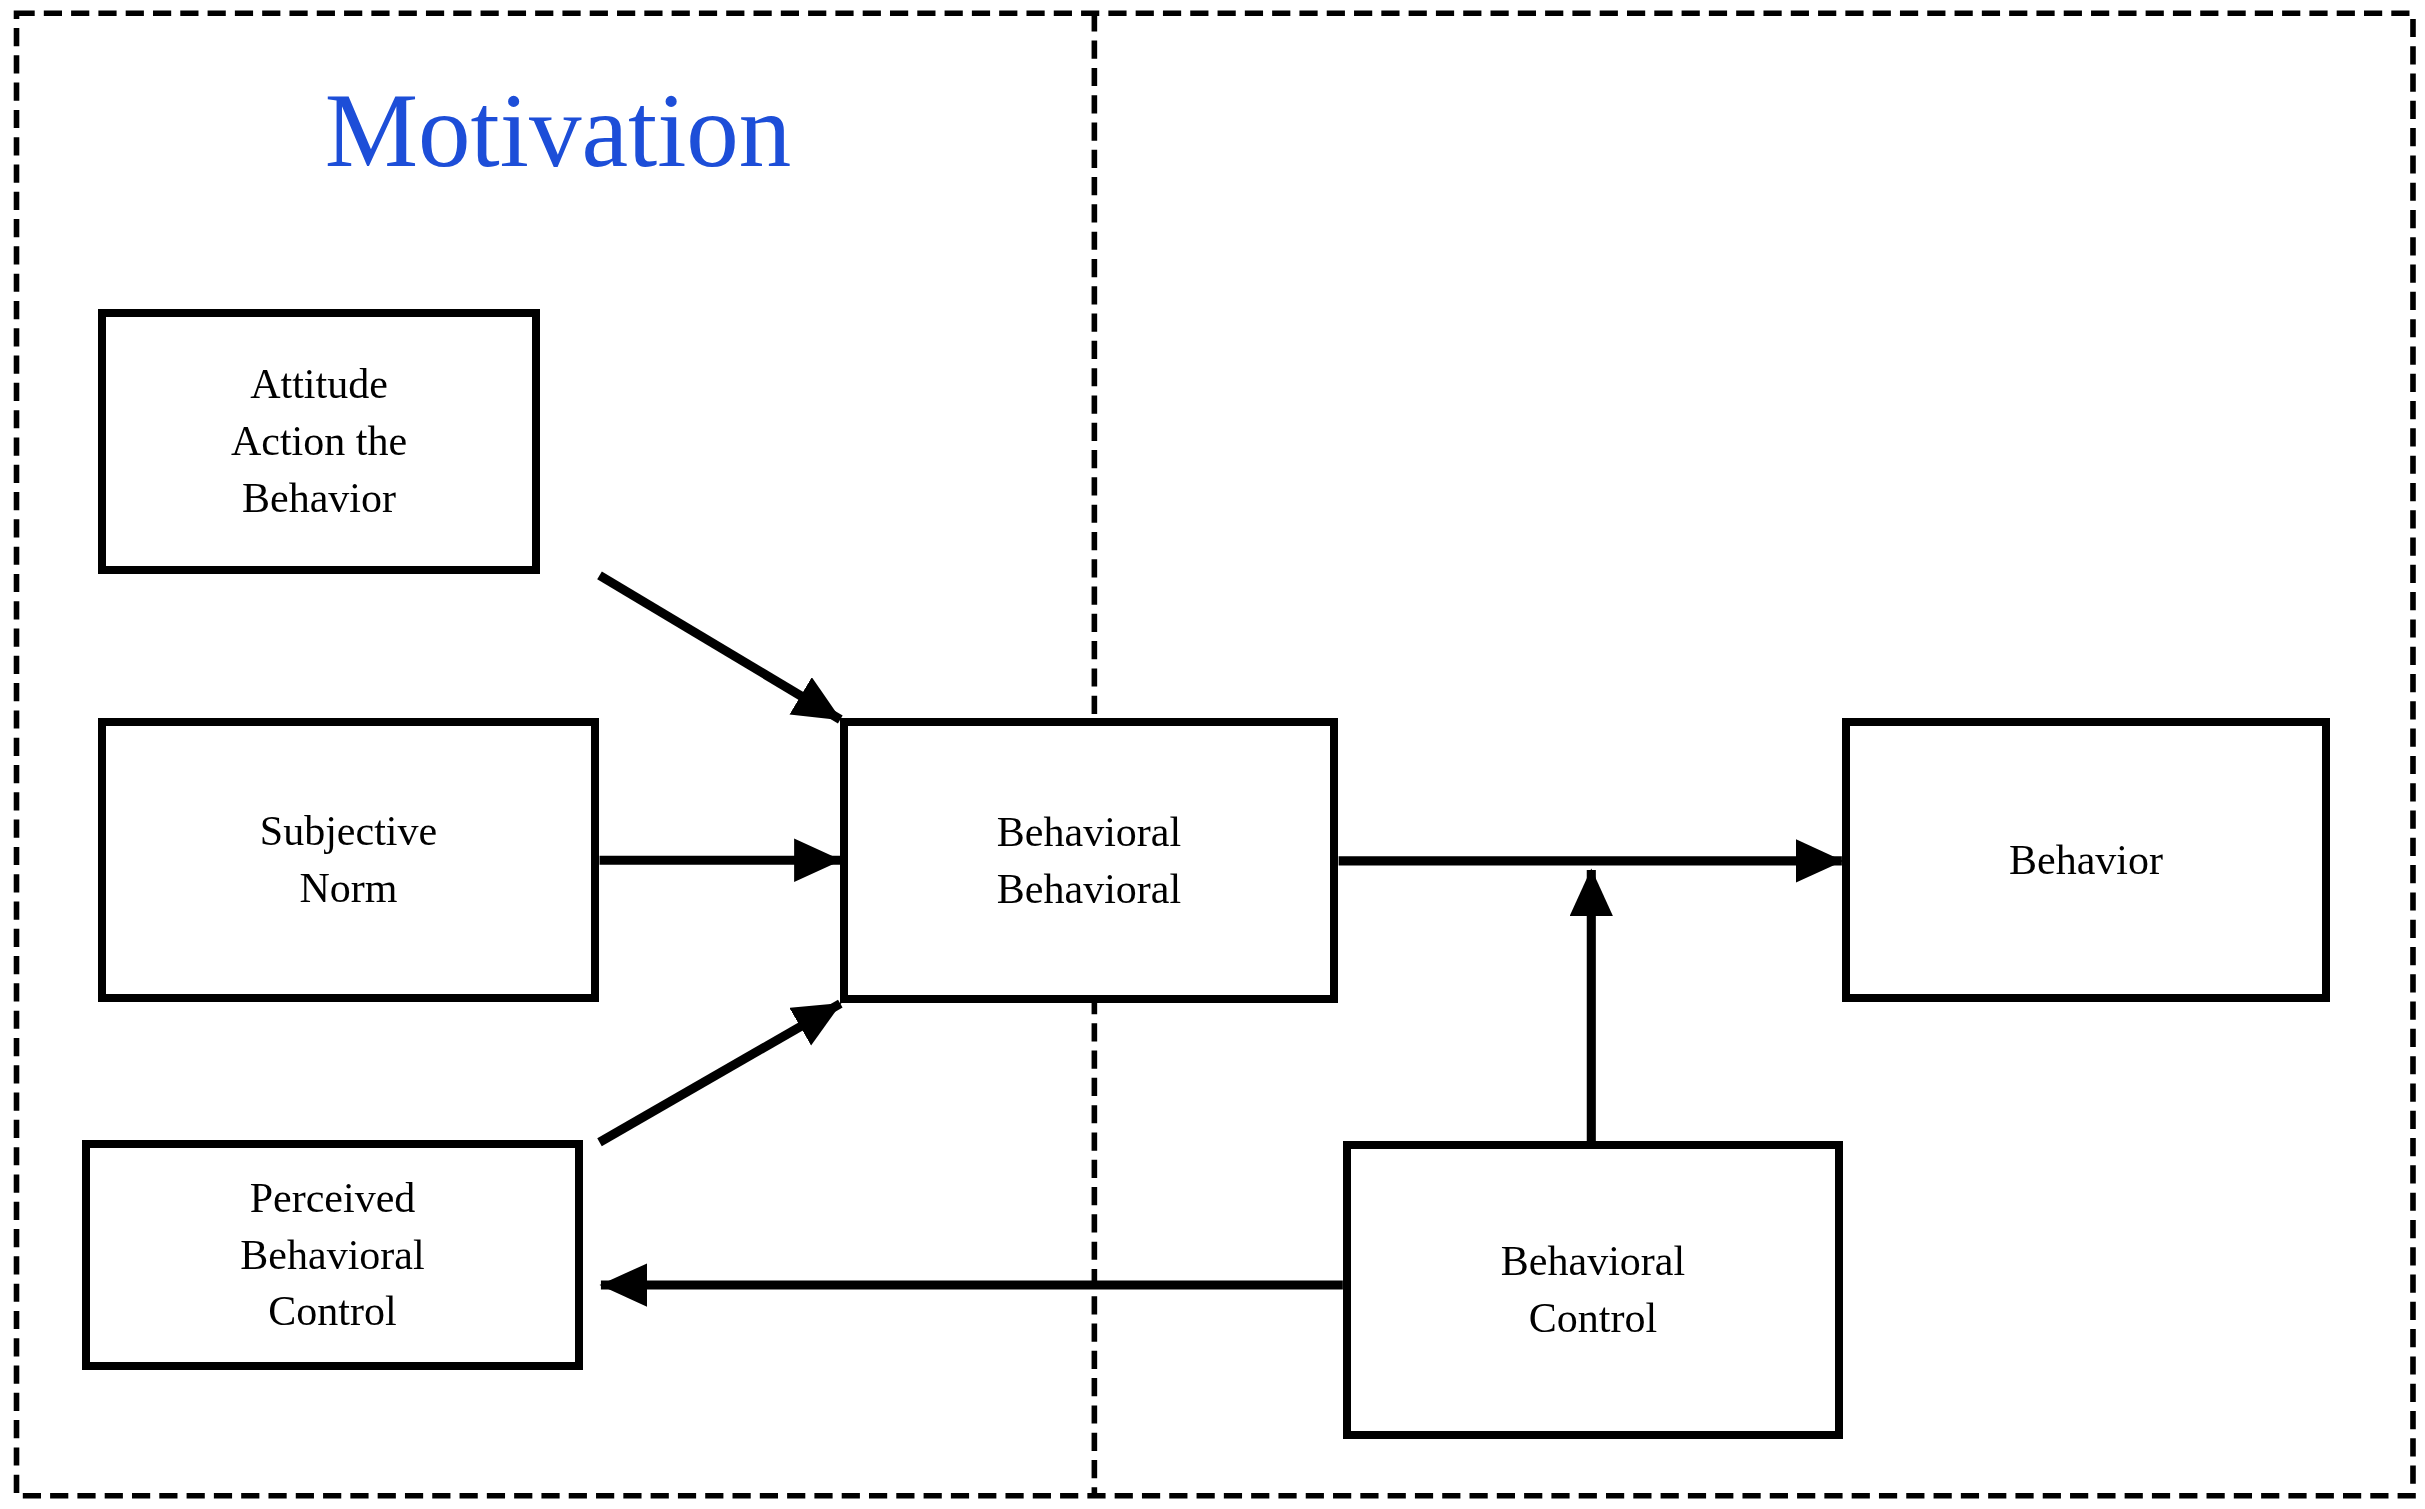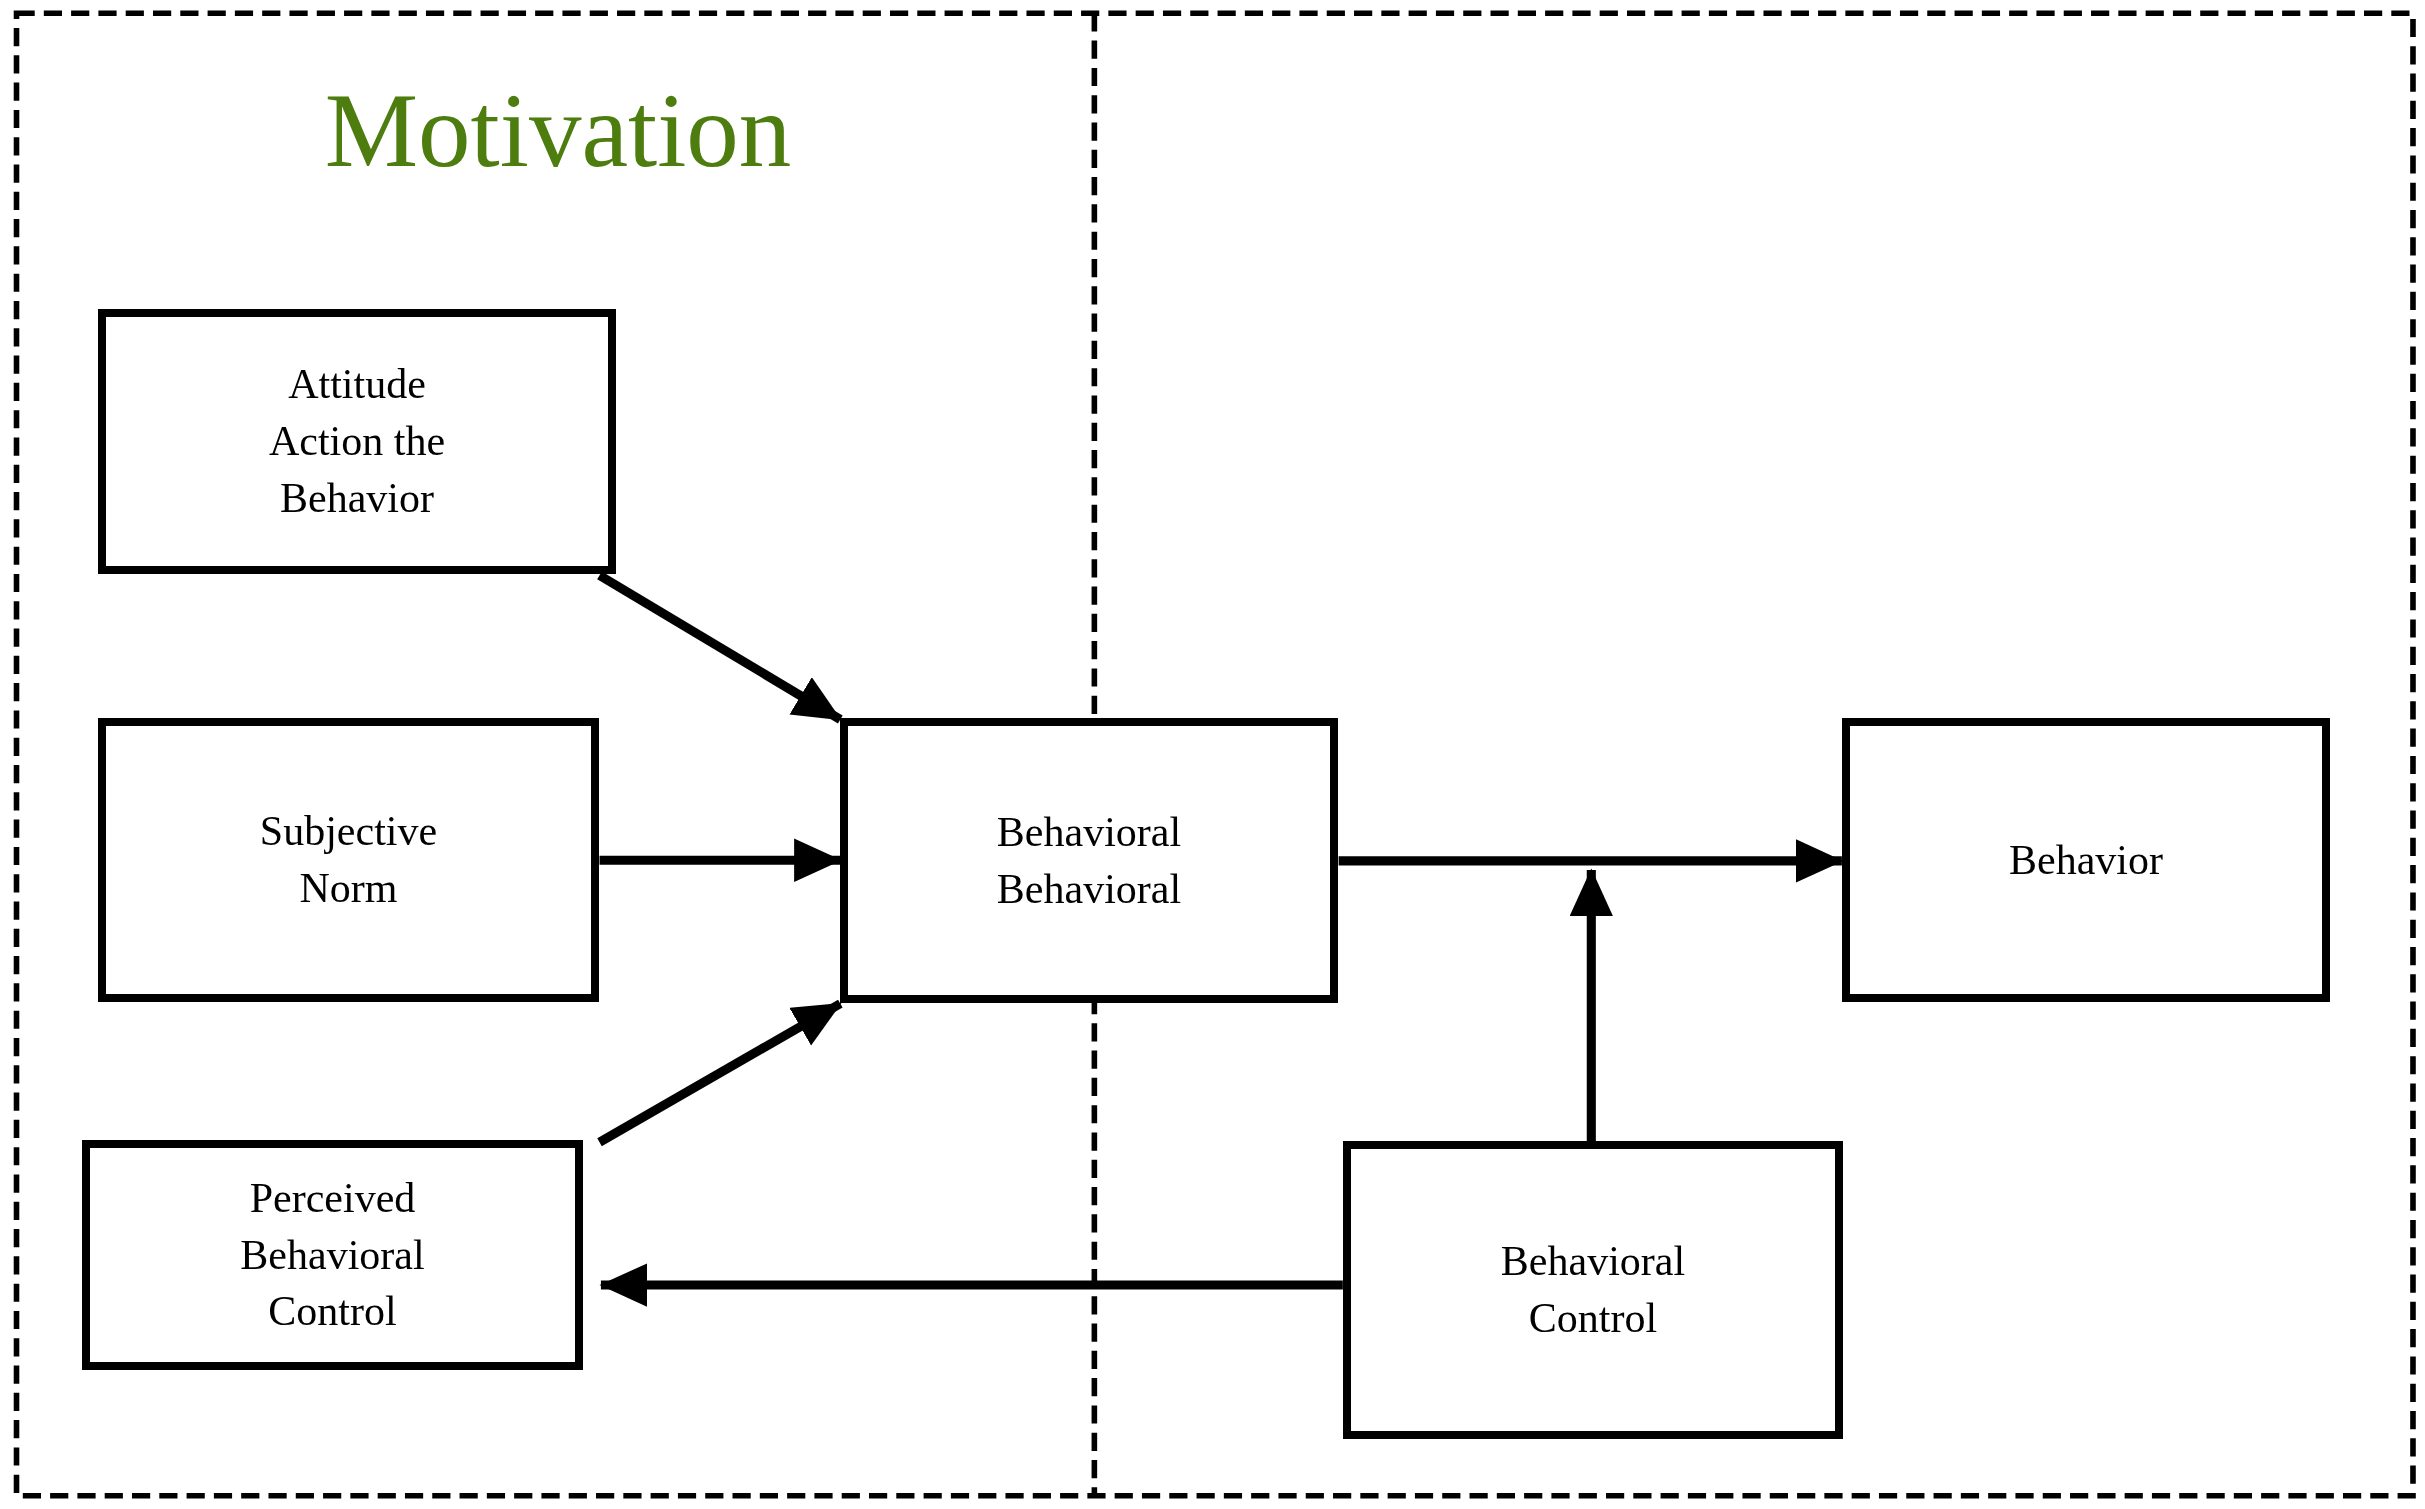--- a/index.html
+++ b/index.html
@@ -23,39 +23,39 @@
     width: 2426px;
     height: 1509px;
   }
   .section-title {
     position: absolute;
     top: 78px;
     transform: translateX(-50%);
     font-size: 105px;
     line-height: 1.0;
     white-space: nowrap;
-    color: #4d7c0f;
+    color: #1d4ed8;
   }
   .title-motivation { left: 558px; }
   .title-action { left: 1757px; }
   .node {
     position: absolute;
     box-sizing: border-box;
     background: #ffffff;
     border: 8.4px solid #000000;
     display: flex;
     flex-direction: column;
     align-items: center;
     justify-content: center;
     text-align: center;
     font-size: 42px;
     line-height: 1.35;
   }
   .node span { display: block; white-space: nowrap; }
-  .node-attitude  { left: 98px;  top: 309px;  width: 518px; height: 265px; }
+  .node-attitude  { left: 98px;  top: 309px;  width: 442px; height: 265px; }
   .node-subjective{ left: 98px;  top: 718px; width: 501px; height: 284px; align-items: center; }
   .node-pbc       { left: 82px;  top: 1140px; width: 501px; height: 230px; }
   .node-intention { left: 840px; top: 718px; width: 498px; height: 285px; }
   .node-behavior  { left: 1842px; top: 718px; width: 488px; height: 284px; }
   .node-control   { left: 1343px; top: 1141px; width: 500px; height: 298px; }
 </style>
 </head>
 <body>
 
 <div class="figure">

